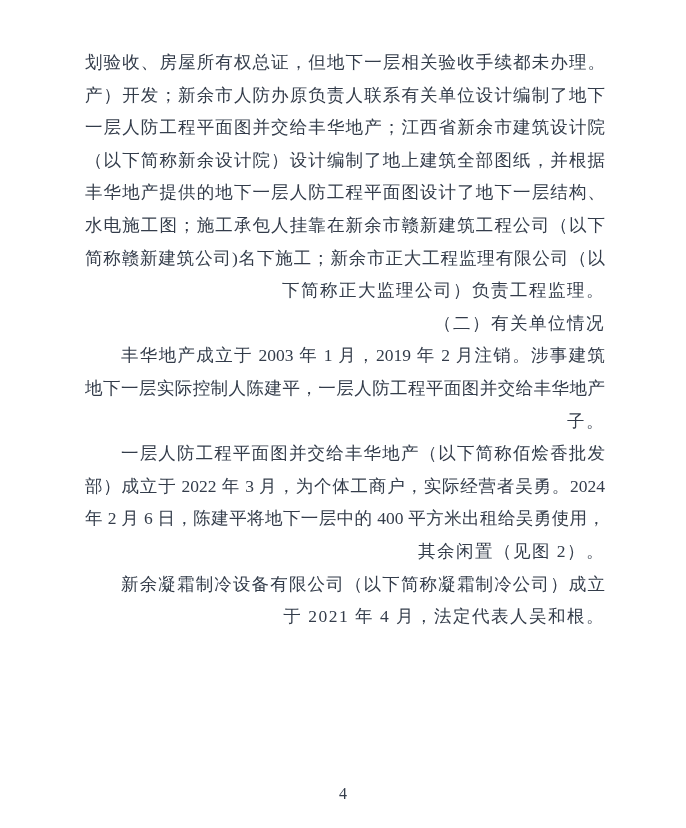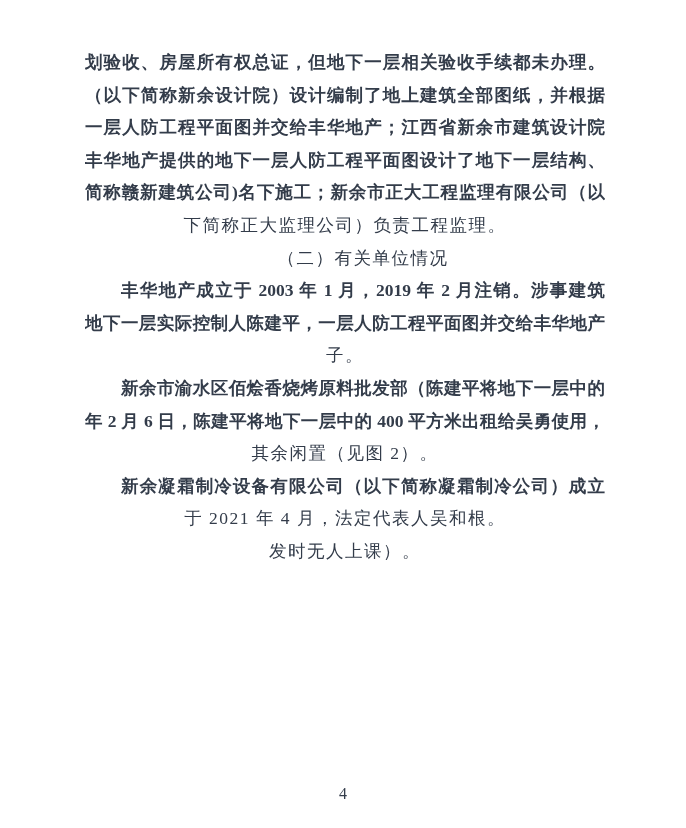--- a/index.html
+++ b/index.html
@@ -19,29 +19,28 @@
     position: absolute;
     left: 85px;
     top: 46px;
     width: 520px;
   }
   .ln {
     font-size: 17.5px;
     line-height: 32.6px;
     height: 32.6px;
     letter-spacing: 1.5px;
-    text-align: center;
+    text-align: right;
     overflow: hidden;
     white-space: normal;
   }
   .ln.fill {
     letter-spacing: 0;
     text-align: justify;
     text-align-last: justify;
-    font-weight: bold;
   }
   .ln.ind {
     text-indent: 36px;
   }
   .footer {
     position: absolute;
     left: 0;
     top: 784px;
     width: 686px;
     text-align: center;
@@ -49,32 +48,34 @@
     line-height: 20px;
     letter-spacing: 0;
   }
 </style>
 </head>
 <body style="color: rgb(51, 60, 74); background: rgb(255, 255, 255);">
 
 <div class="page">
   <div class="text-block">
     <div class="ln fill">划验收、房屋所有权总证，但地下一层相关验收手续都未办理。</div>
+    <div class="ln fill">产）开发；新余市人防办原负责人联系有关单位设计编制了地下</div>
+    <div class="ln fill">一层人防工程平面图并交给丰华地产；江西省新余市建筑设计院</div>
     <div class="ln fill">（以下简称新余设计院）设计编制了地上建筑全部图纸，并根据</div>
-    <div class="ln fill">一层人防工程平面图并交给丰华地产；江西省新余市建筑设计院</div>
     <div class="ln fill">丰华地产提供的地下一层人防工程平面图设计了地下一层结构、</div>
+    <div class="ln fill">水电施工图；施工承包人挂靠在新余市赣新建筑工程公司（以下</div>
     <div class="ln fill">简称赣新建筑公司)名下施工；新余市正大工程监理有限公司（以</div>
     <div class="ln">下简称正大监理公司）负责工程监理。</div>
     <div class="ln ind">（二）有关单位情况</div>
     <div class="ln ind fill">丰华地产成立于 2003 年 1 月，2019 年 2 月注销。涉事建筑</div>
     <div class="ln fill">地下一层实际控制人陈建平，一层人防工程平面图并交给丰华地产</div>
     <div class="ln">子。</div>
-    <div class="ln ind fill">新余市渝水区佰烩香烧烤原料批发部（陈建平将地下一层中的</div>
+    <div class="ln ind fill">一层人防工程平面图并交给丰华地产（以下简称佰烩香批发</div>
+    <div class="ln fill">部）成立于 2022 年 3 月，为个体工商户，实际经营者吴勇。2024</div>
     <div class="ln fill">年 2 月 6 日，陈建平将地下一层中的 400 平方米出租给吴勇使用，</div>
     <div class="ln">其余闲置（见图 2）。</div>
     <div class="ln ind fill">新余凝霜制冷设备有限公司（以下简称凝霜制冷公司）成立</div>
     <div class="ln">于 2021 年 4 月，法定代表人吴和根。</div>
-    <div class="ln">发时无人上课）。</div>
   </div>
   <div class="footer">
     <span>4</span>
   </div>
 </div>
 
 </body></html>

